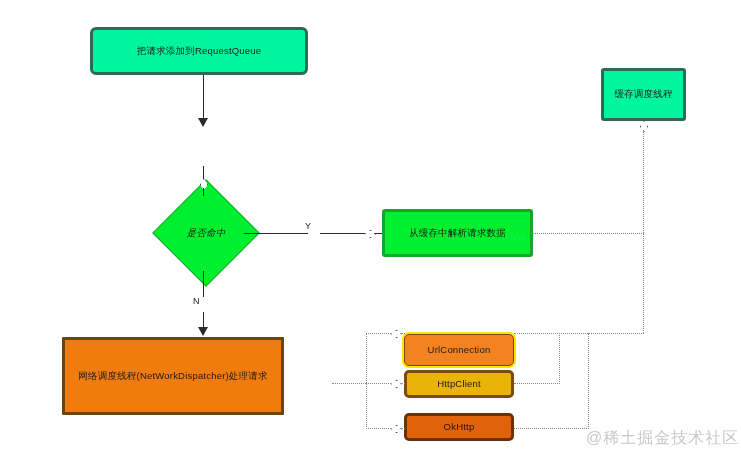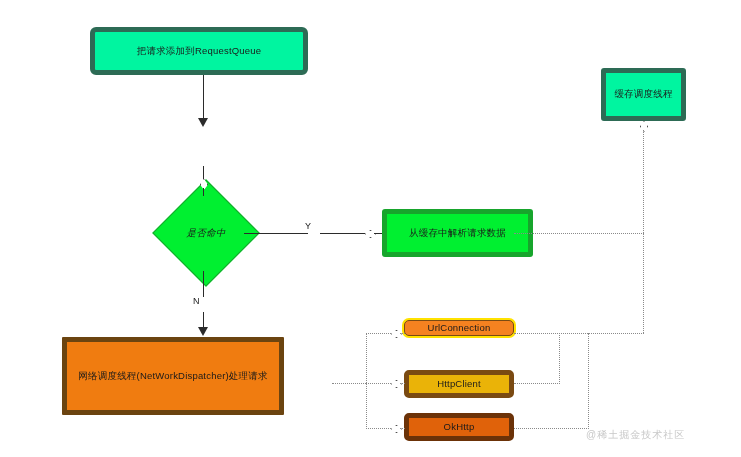--- a/index.html
+++ b/index.html
@@ -22,21 +22,21 @@
     box-sizing: border-box;
     display: flex;
     align-items: center;
     justify-content: center;
     text-align: center;
     color: #1a1a1a;
     font-size: 9.5px;
     line-height: 1.3;
     letter-spacing: .2px;
     padding: 2px 6px;
-    border: 5px solid #6d28d9;
+    border: 3px solid #6d28d9;
   }
   .node.green-spring {
     background: #00f5a0;
     border-color: #2d6b55;
     border-radius: 6px;
   }
   .node.green-vivid {
     background: #00f030;
     border-color: #17a52c;
     border-radius: 3px;
@@ -125,21 +125,21 @@
     width: 9px; height: 6px;
   }
   .edge-label {
     position: absolute;
     font-size: 9px;
     color: #1a1a1a;
     font-family: "Liberation Sans", sans-serif;
   }
   .watermark {
     position: absolute;
-    font-size: 10px;
+    font-size: 16px;
     color: #c8c8c8;
     letter-spacing: 1px;
     white-space: nowrap;
   }
 </style>
 </head>
 <body>
 
 <div id="canvas">
 
@@ -158,21 +158,21 @@
   </div>
 
   <div class="node green-spring" style="left:601px; top:68px; width:85px; height:53px; border-radius:3px;">
     <span>缓存调度线程</span>
   </div>
 
   <div class="node orange-main" style="left:62px; top:337px; width:222px; height:78px;">
     <span>网络调度线程(NetWorkDispatcher)处理请求</span>
   </div>
 
-  <div class="node orange-chip-hl" style="left:404px; top:320px; width:110px; height:16px;text-align:center;">
+  <div class="node orange-chip-hl" style="left:404px; top:334px; width:110px; height:32px;text-align:center;">
     <span>UrlConnection</span>
   </div>
 
   <div class="node orange-chip" style="left:404px; top:370px; width:110px; height:28px;">
     <span>HttpClient</span>
   </div>
 
   <div class="node orange-dark" style="left:404px; top:413px; width:110px; height:28px;">
     <span>OkHttp</span>
   </div>

